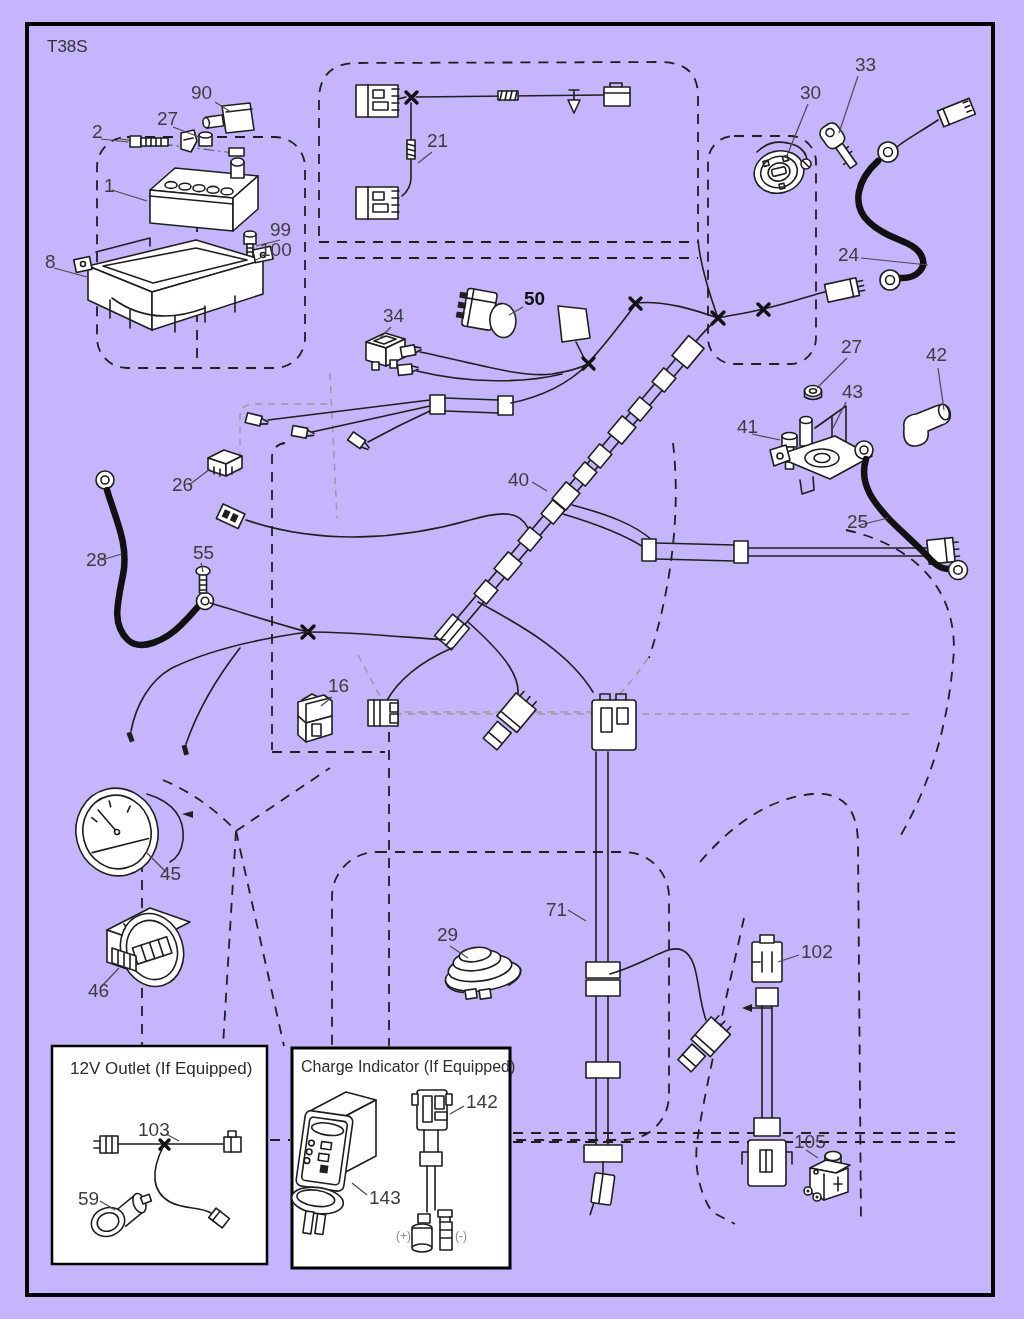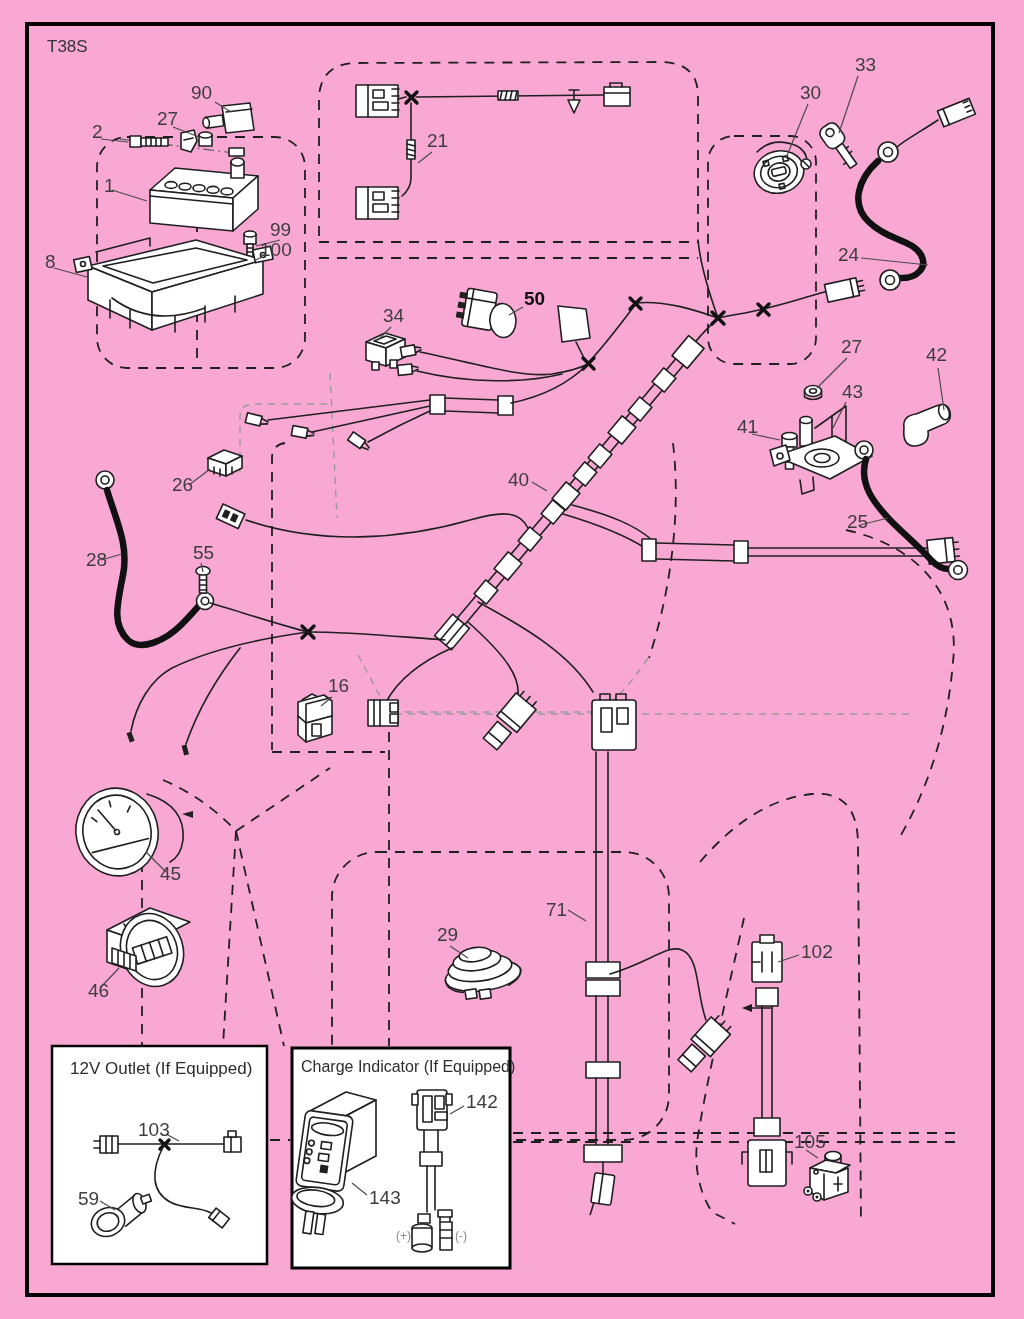--- a/index.html
+++ b/index.html
@@ -1,16 +1,16 @@
 <!DOCTYPE html>
 <html><head>
 <meta charset="utf-8">
 <style>
   html,body{margin:0;padding:0;background:#ffffff;}
-  .page{position:relative;width:1024px;height:1319px;background:#f9a8d4;
+  .page{position:relative;width:1024px;height:1319px;background:#c4b5fd;
         font-family:"Liberation Sans", sans-serif;}
   svg{position:absolute;left:0;top:0;}
   .ln{stroke:#1f1f1f;stroke-width:1.6;fill:none;stroke-linecap:round;stroke-linejoin:round;}
   .lnf{stroke:#1f1f1f;stroke-width:1.6;fill:#ffffff;stroke-linejoin:round;}
   .fill{fill:#1f1f1f;stroke:none;}
   .thick{stroke:#111;stroke-width:6.5;fill:none;stroke-linecap:round;}
   .dash{stroke:#1f1f1f;stroke-width:1.8;fill:none;stroke-dasharray:10 8;stroke-linejoin:round;}
   .dashlt{stroke:#9a9a9a;stroke-width:1.4;fill:none;stroke-dasharray:7 6;}
   .dashdot{stroke:#555;stroke-width:1.1;fill:none;stroke-dasharray:11 4 2 4;}
   .xmark{stroke:#111;stroke-width:3.4;fill:none;stroke-linecap:round;}

